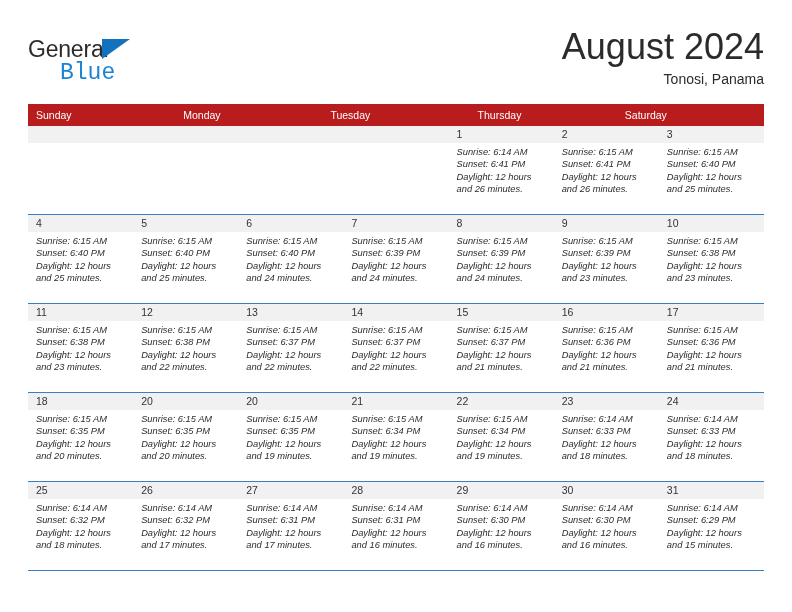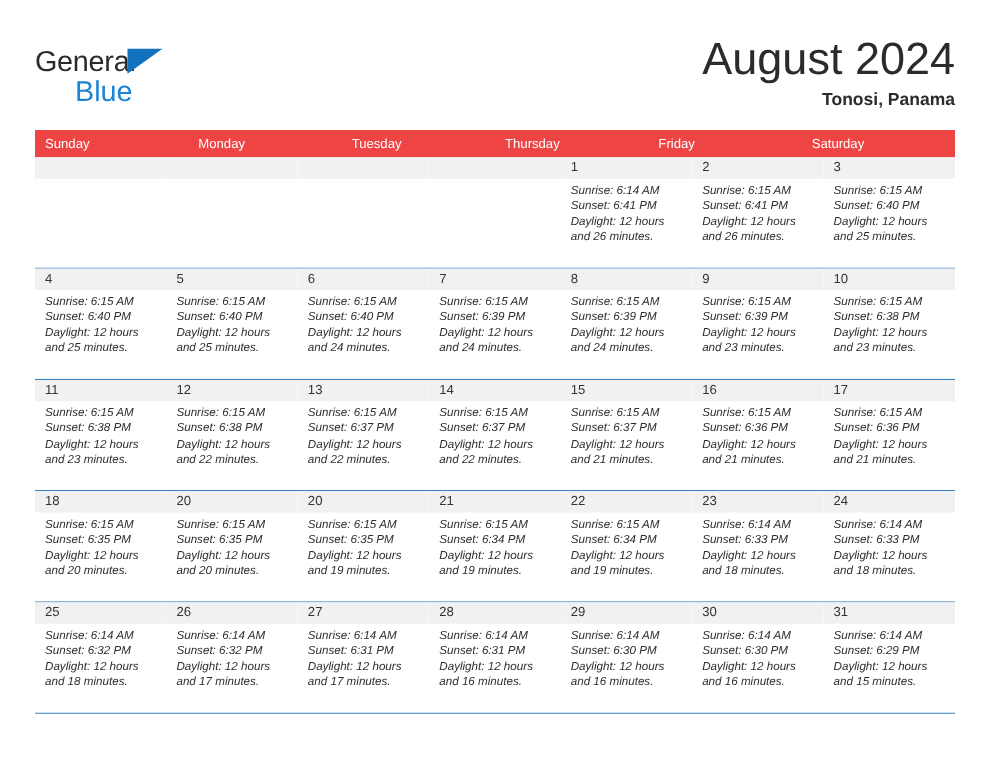--- a/index.html
+++ b/index.html
@@ -51,55 +51,54 @@
     height: 0;
     border-left: 28px solid #1272bd;
     border-bottom: 20px solid transparent;
   }
   .brand-blue {
     margin-left: 32px;
     margin-top: -2px;
     font-size: 23px;
     color: #1b84d4;
     line-height: 26px;
-    font-family: Liberation Sans, sans-serif;
+    font-family: Liberation Mono, monospace;
   }
   .titlewrap {
     position: absolute;
     right: 0;
     top: 0;
     text-align: right;
   }
   .cal-title {
     font-size: 36px;
     color: #2b2b2b;
     line-height: 38px;
     white-space: nowrap;
     font-weight: normal;
   }
   .cal-sub {
     font-size: 14px;
     color: #2b2b2b;
     line-height: 22px;
     margin-top: 2px;
     white-space: nowrap;
-    font-weight: bold;
   }
 
   
   .calendar {
     position: absolute;
     left: 28px;
     top: 104px;
     width: 736px;
   }
   .weekhead {
     display: flex;
     width: 100%;
-    background: #ef4444;
+    background: #b91c1c;
     height: 22px;
   }
   .weekhead .wh {
     flex: 1 1 0;
     color: #ffffff;
     font-size: 10.5px;
     line-height: 22px;
     padding-left: 8px;
     white-space: nowrap;
     overflow: hidden;
@@ -158,21 +157,20 @@
     </div>
 
   </div>
 
   <div class="calendar">
     <div class="weekhead">
       <div class="wh">Sunday</div>
       <div class="wh">Monday</div>
       <div class="wh">Tuesday</div>
       <div class="wh">Thursday</div>
-      <div class="wh">Friday</div>
       <div class="wh">Saturday</div>
     </div>
 
     <div id="weeks-container">
         <div class="weekrow">
           <div class="daycell">
             <div class="dnum"></div>
             <div class="dbody">
               <div></div>
               <div></div>

